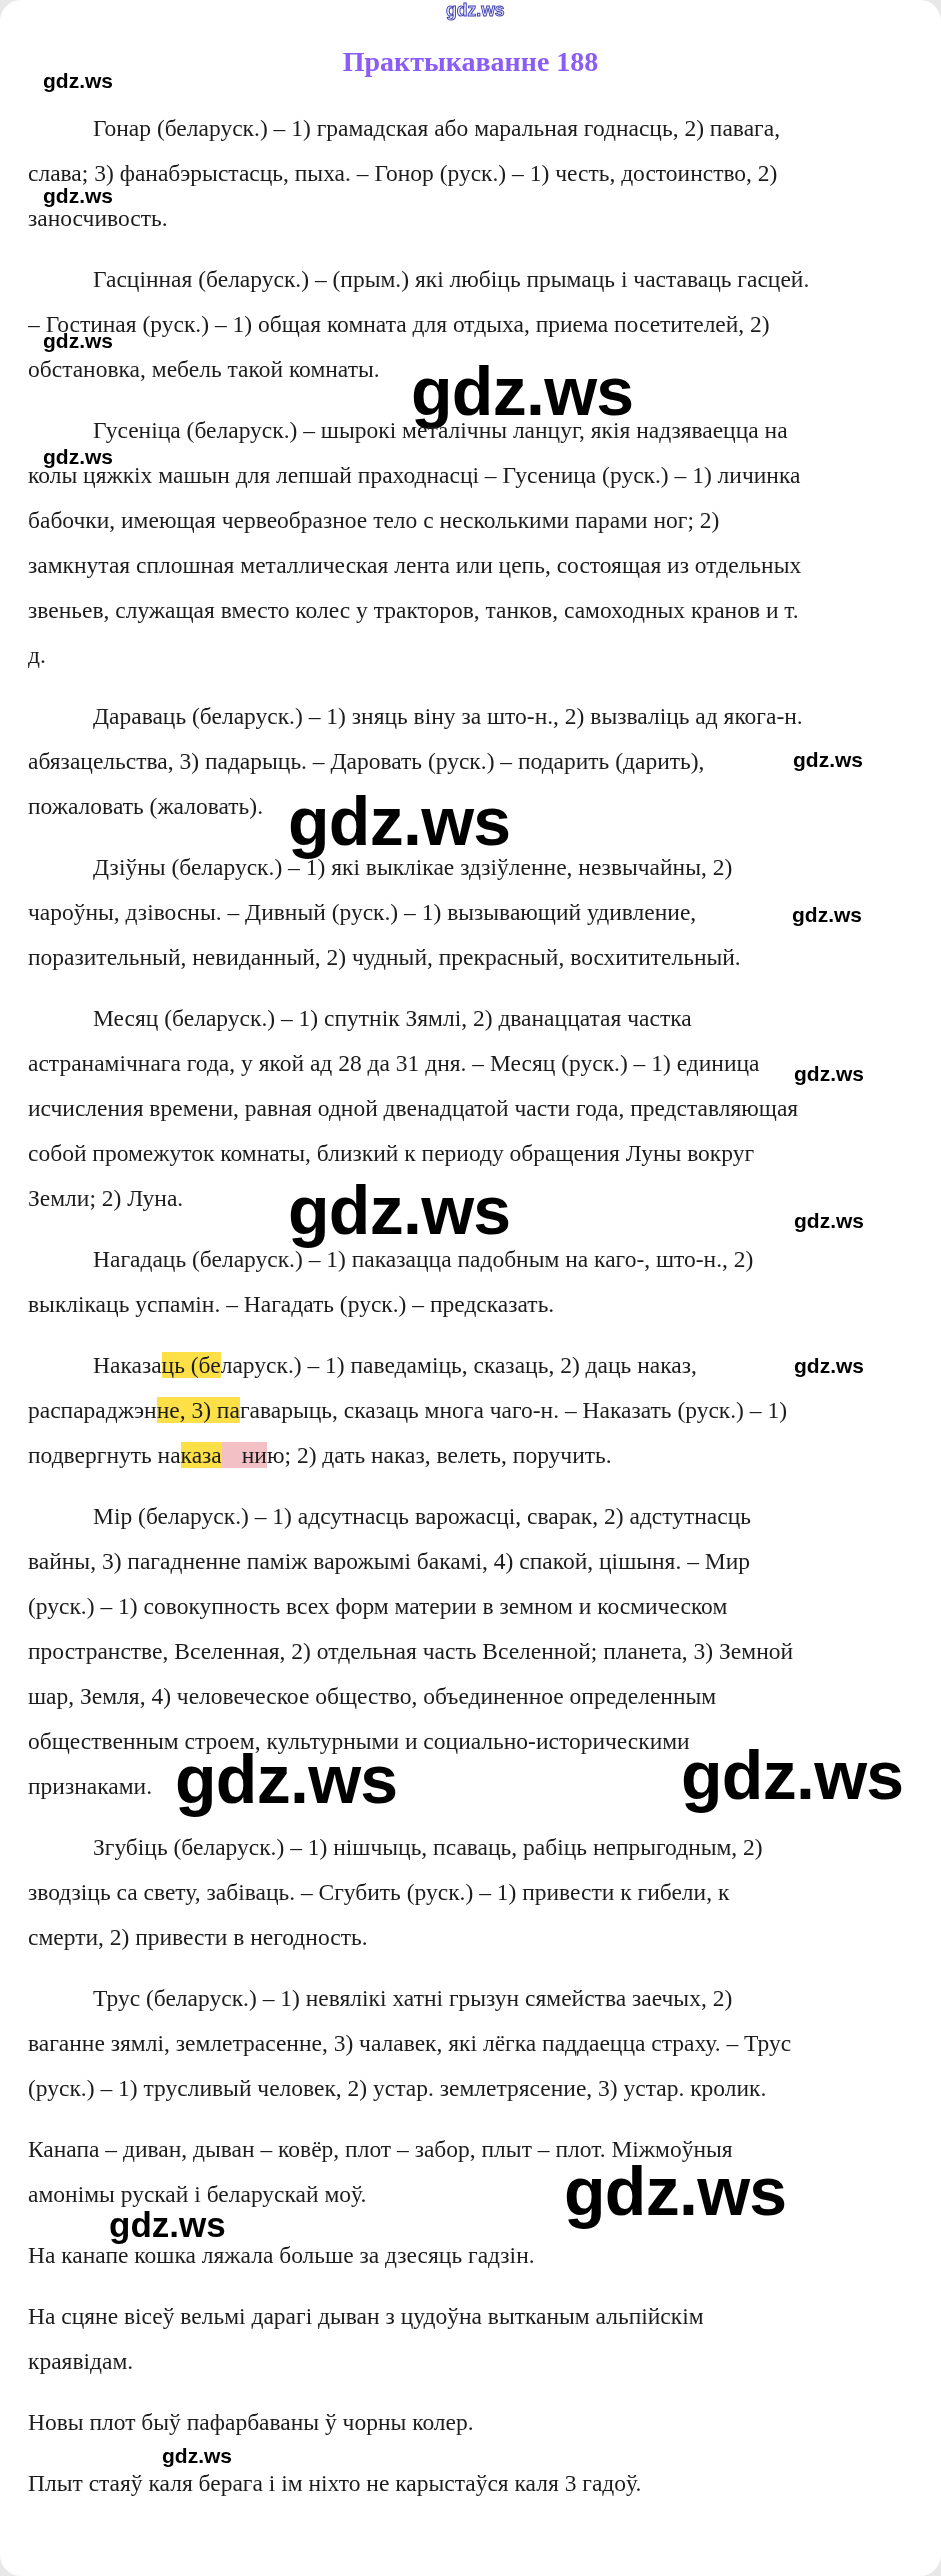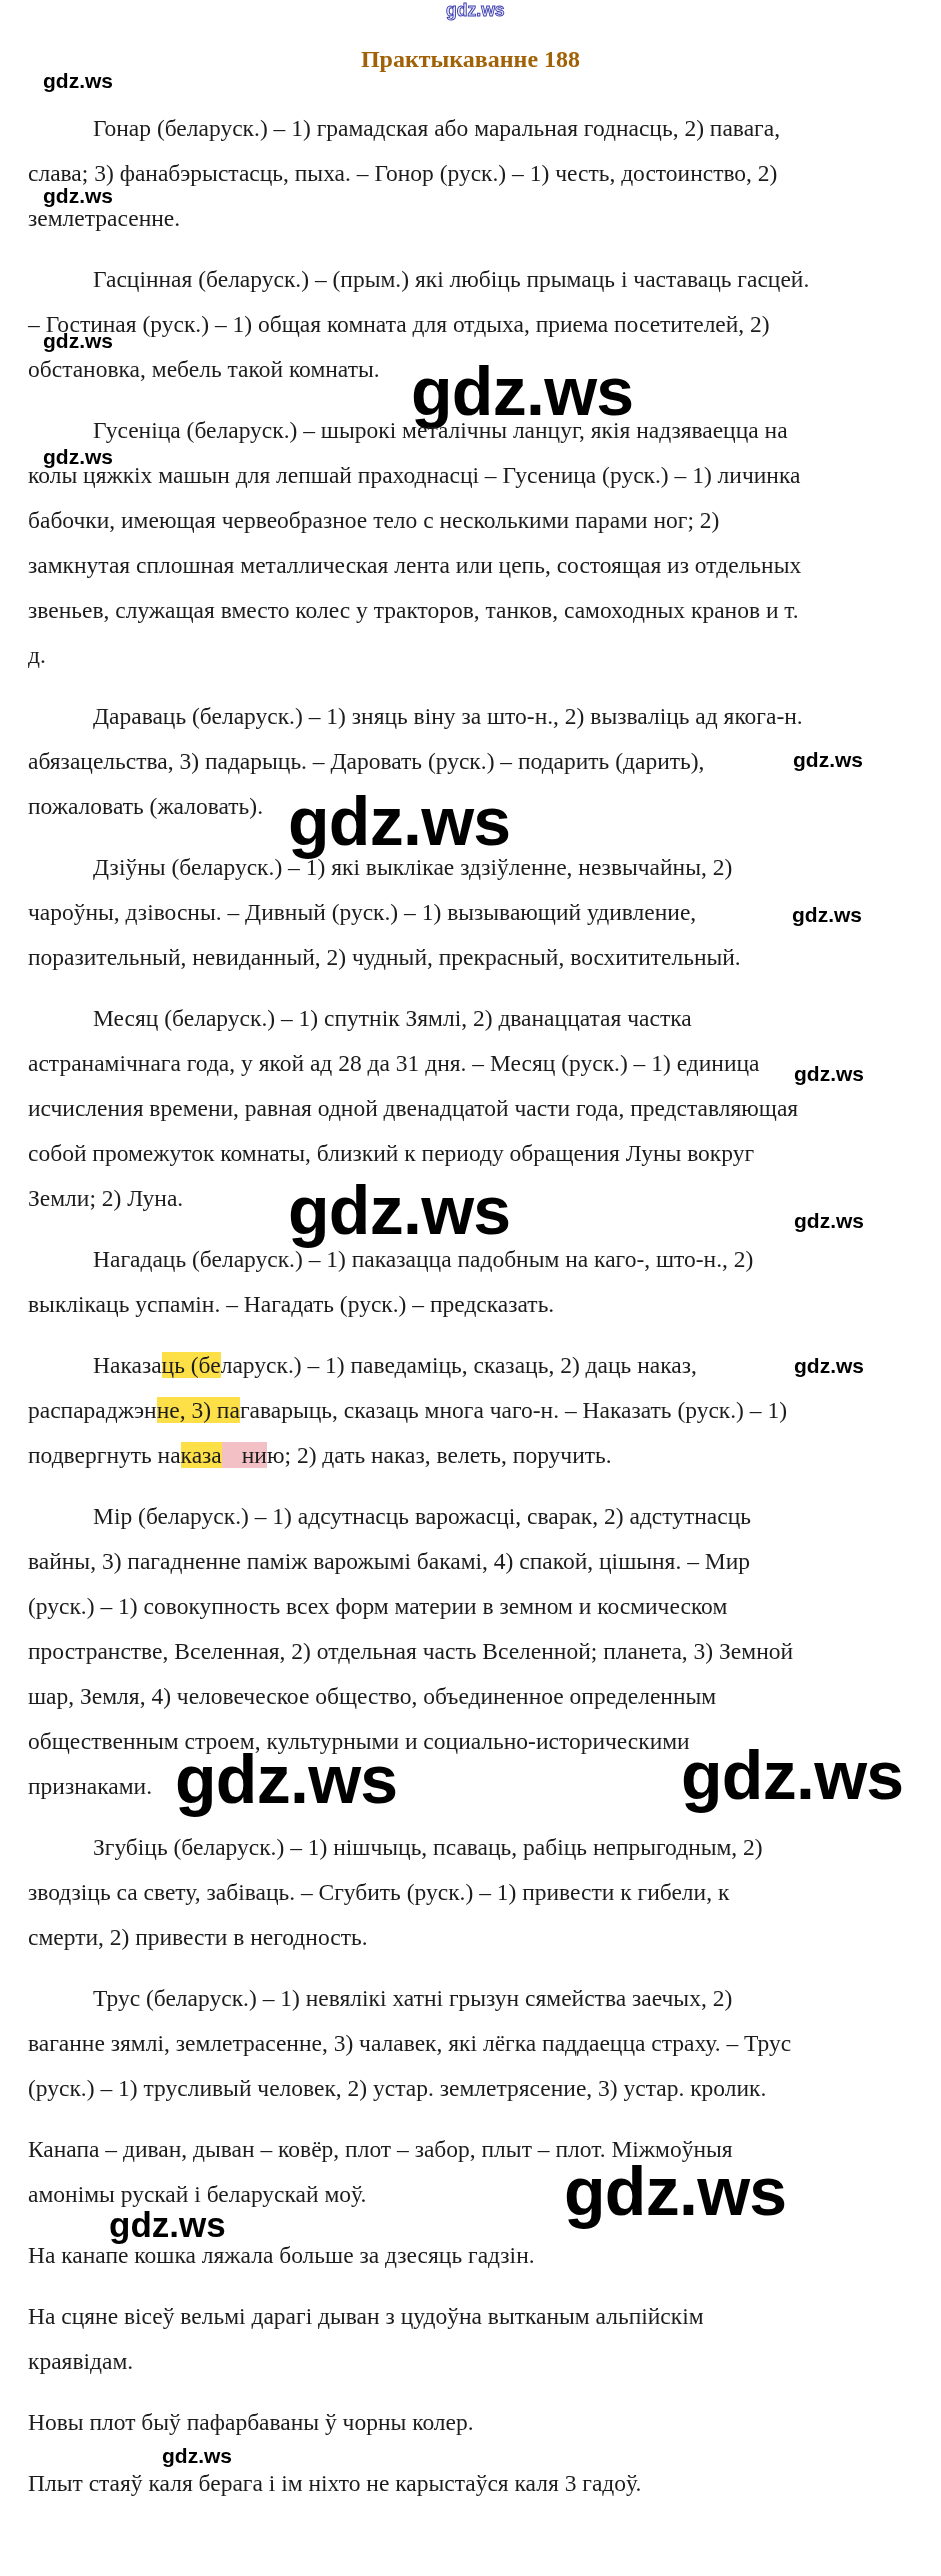--- a/index.html
+++ b/index.html
@@ -5,31 +5,32 @@
   html, body { margin: 0; padding: 0; background: #e8e8e8; }
   .page {
     position: relative;
     width: 941px;
     height: 2576px;
     margin: 0 auto;
     background: #ffffff;
     overflow: hidden;
     font-family: "Liberation Serif", serif;
     color: #1c1c1c;
+    border-radius: 21px;
   }
   .page-title {
     position: absolute;
     top: 46px;
     left: 0;
     width: 100%;
     text-align: center;
-    font-size: 24px;
+    font-size: 28px;
     font-weight: bold;
     font-family: "Liberation Serif", serif;
-    color: #a16207;
+    color: #8b5cf6;
   }
   .doc-body {
     position: absolute;
     top: 106px;
     left: 28px;
     width: 885px;
   }
   .para { margin: 0 0 16px 0; }
   .line {
     height: 45px;
@@ -100,21 +101,21 @@
   <div class="wm wm-big w16">gdz.ws</div>
   <div class="wm wm-medium w17">gdz.ws</div>
   <div class="wm wm-small w18">gdz.ws</div>
 
   <div class="page-title">Практыкаванне 188</div>
 
   <div class="doc-body">
       <div class="para indent">
         <div class="line"><span>Гонар (беларуск.) – 1) грамадская або маральная годнасць, 2) павага,</span></div>
         <div class="line"><span>слава; 3) фанабэрыстасць, пыха. – Гонор (руск.) – 1) честь, достоинство, 2)</span></div>
-        <div class="line"><span>землетрасенне.</span></div>
+        <div class="line"><span>заносчивость.</span></div>
       </div>
       <div class="para indent">
         <div class="line"><span>Гасцінная (беларуск.) – (прым.) які любіць прымаць і частаваць гасцей.</span></div>
         <div class="line"><span>– Гостиная (руск.) – 1) общая комната для отдыха, приема посетителей, 2)</span></div>
         <div class="line"><span>обстановка, мебель такой комнаты.</span></div>
       </div>
       <div class="para indent">
         <div class="line"><span>Гусеніца (беларуск.) – шырокі металічны ланцуг, якія надзяваецца на</span></div>
         <div class="line"><span>колы цяжкіх машын для лепшай праходнасці – Гусеница (руск.) – 1) личинка</span></div>
         <div class="line"><span>бабочки, имеющая червеобразное тело с несколькими парами ног; 2)</span></div>

